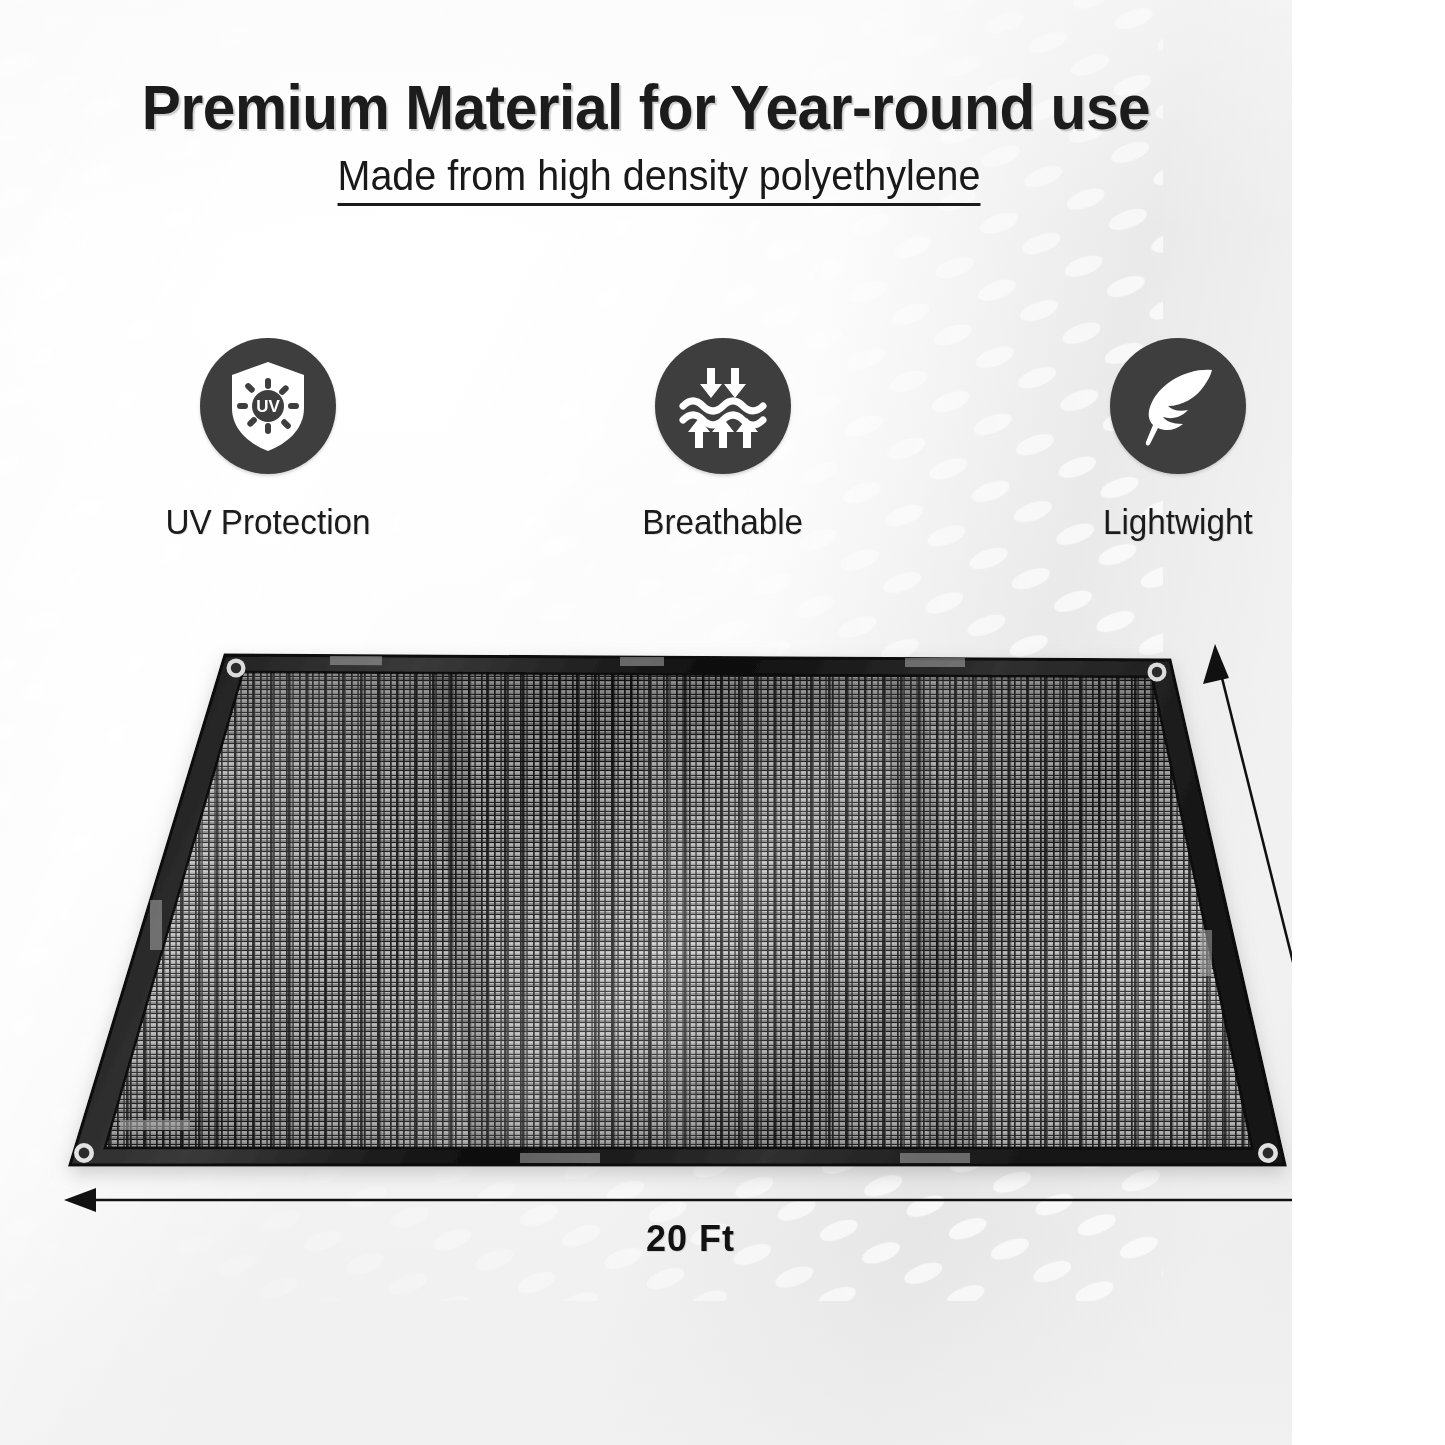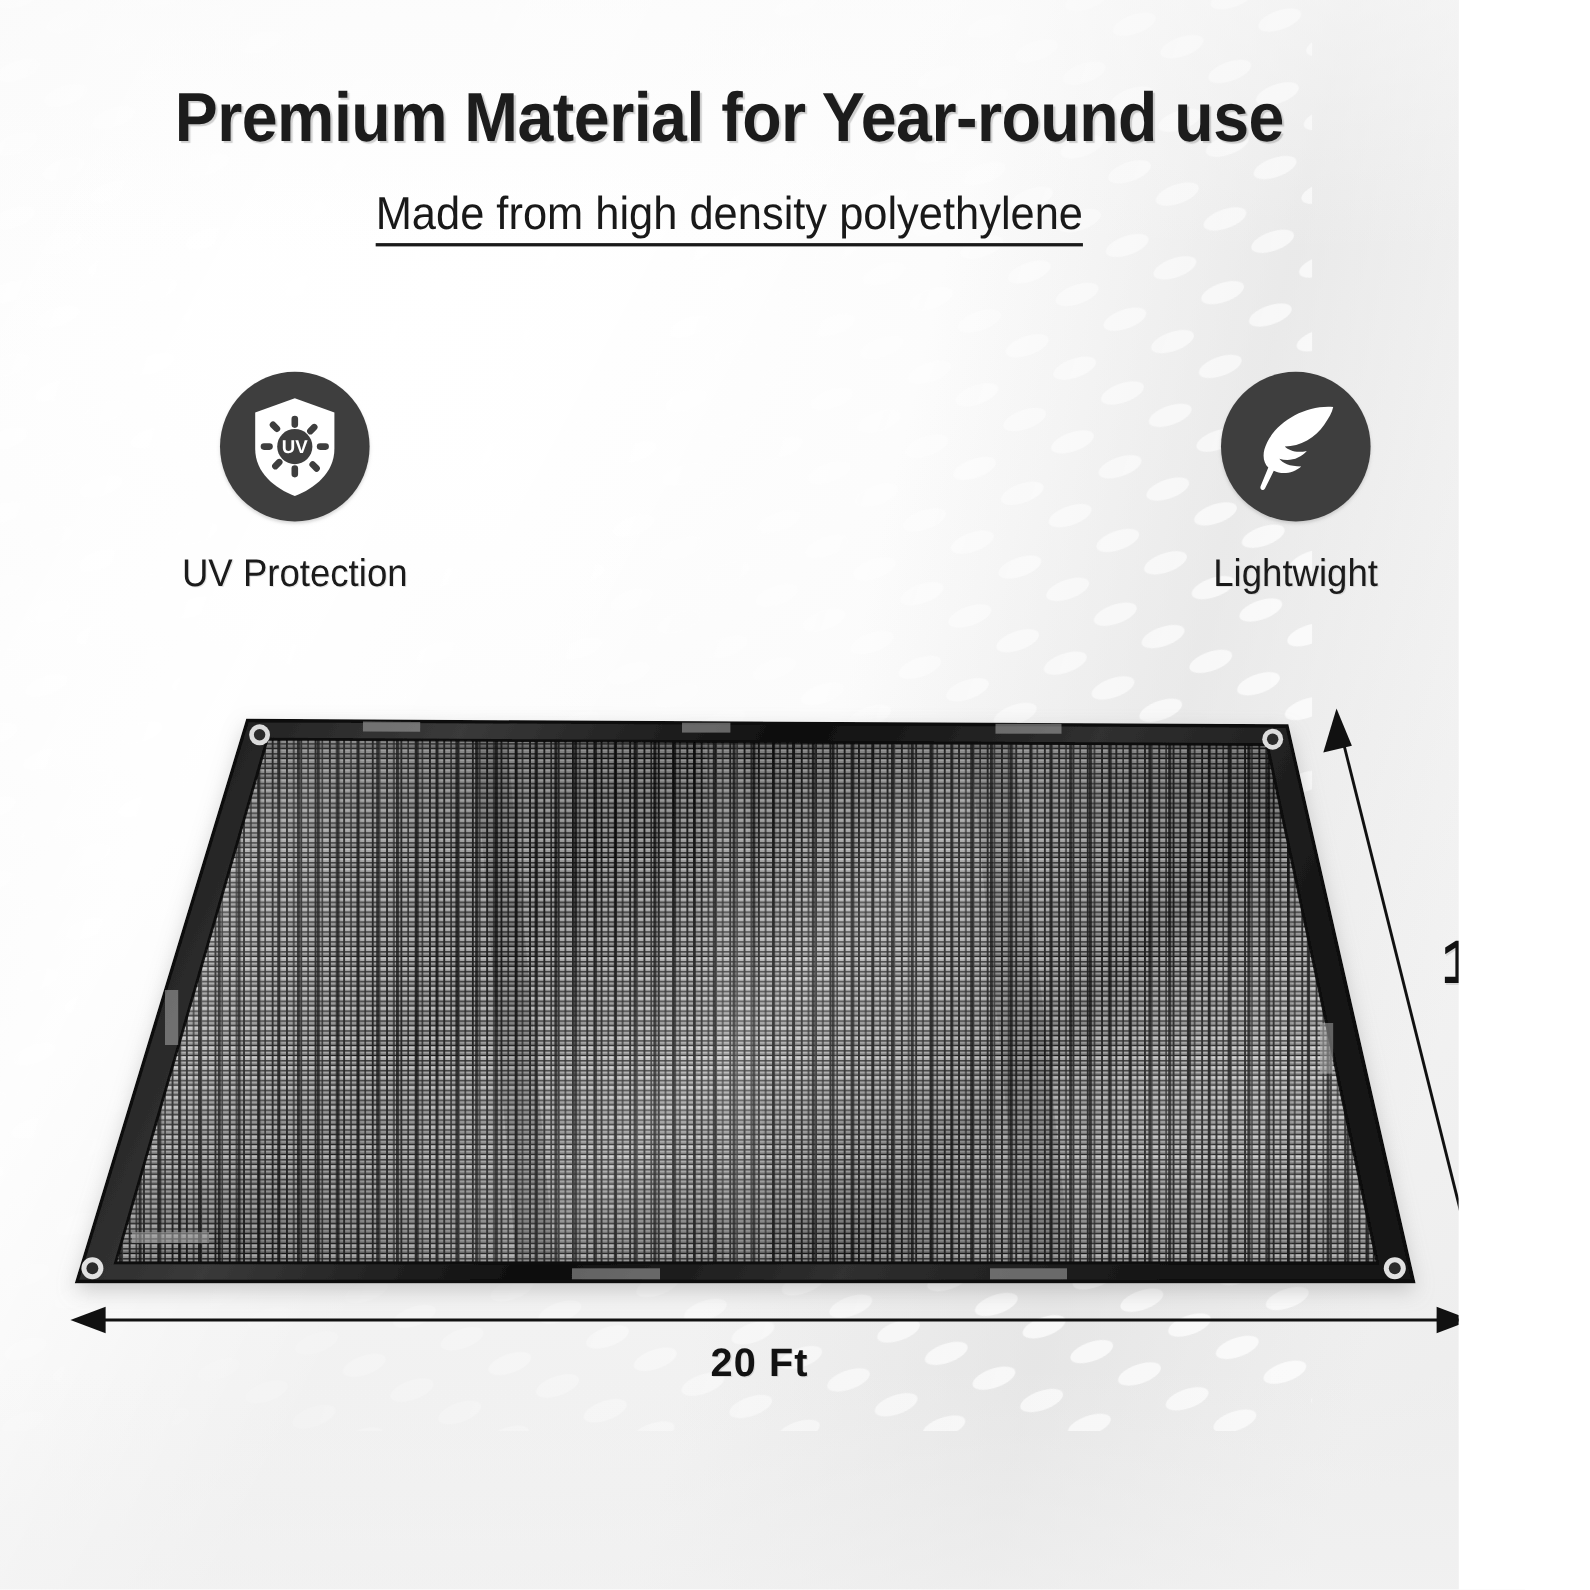--- a/index.html
+++ b/index.html
@@ -7,21 +7,20 @@
     padding: 0;
     background: #ffffff;
   }
   #page {
     position: relative;
     width: 1292px;
     height: 1445px;
     overflow: hidden;
     font-family: "Liberation Sans", sans-serif;
     background: #f2f2f2;
-    padding-left: 34px;
   }
 
   
   .bg-base {
     position: absolute;
     inset: 0;
     background:
       radial-gradient(ellipse 120% 90% at 30% 18%, #ffffff 0%, #fbfbfb 38%, #f4f4f4 62%, #ededed 100%);
   }
   .bg-sheen {
@@ -61,24 +60,23 @@
     color: #1c1c1c;
     letter-spacing: -0.5px;
     transform: scaleX(0.93);
     text-shadow: 2px 2px 1px rgba(150,150,150,0.45);
     white-space: nowrap;
     line-height: 1.05;
   }
   .subhead-wrap {
     position: absolute;
     top: 152px;
-    left: 0;
+    left: 13px;
     width: 100%;
     text-align: center;
-    margin-top: 18px;
   }
   .subhead {
     display: inline-block;
     font-family: "Liberation Sans Narrow", "Liberation Sans", sans-serif;
     font-size: 42px;
     font-weight: normal;
     color: #191919;
     transform: scaleX(0.94);
     border-bottom: 3px solid #1a1a1a;
     padding-bottom: 3px;
@@ -197,20 +195,38 @@
             <rect x="21" y="49" width="11" height="6" rx="3" transform="rotate(45 52 52)"></rect>
             <rect x="72" y="49" width="11" height="6" rx="3" transform="rotate(45 52 52)"></rect>
           </g>
           <text x="52" y="58" font-family="Liberation Sans, sans-serif" font-size="17" font-weight="bold" fill="#ffffff" text-anchor="middle">UV</text>
         </svg>
       </div>
       <div class="feature-label">UV Protection</div>
     </div>
 
 
+    <div class="feature">
+      <div class="feature-circle">
+        <svg width="104" height="104" viewBox="0 0 104 104">
+          <g fill="#ffffff">
+            <path d="M36 14 h8 v16 h7 l-11 14 l-11 -14 h7 z"></path>
+            <path d="M60 14 h8 v16 h7 l-11 14 l-11 -14 h7 z"></path>
+          </g>
+          <path d="M12 52 q10 -10 20 0 t20 0 t20 0 t20 0" fill="none" stroke="#ffffff" stroke-width="7" stroke-linecap="round" stroke-linejoin="round"></path>
+          <path d="M12 66 q10 -10 20 0 t20 0 t20 0 t20 0" fill="none" stroke="#ffffff" stroke-width="7" stroke-linecap="round" stroke-linejoin="round"></path>
+          <g fill="#ffffff">
+            <path d="M24 94 h8 v-16 h7 l-11 -14 l-11 14 h7 z"></path>
+            <path d="M48 94 h8 v-16 h7 l-11 -14 l-11 14 h7 z"></path>
+            <path d="M72 94 h8 v-16 h7 l-11 -14 l-11 14 h7 z"></path>
+          </g>
+        </svg>
+      </div>
+      <div class="feature-label">Breathable</div>
+    </div>
 
     <div class="feature">
       <div class="feature-circle">
         <svg width="104" height="104" viewBox="0 0 104 104">
           <path d="M86 16 C62 14 36 28 26 48 C21 58 22 66 27 71 L20 88 C19 91 22 93 24 90 L32 74
                    C40 78 50 76 57 70 C46 70 40 67 37 63 C46 66 56 63 62 56 C53 58 46 56 42 52
                    C56 52 70 44 78 32 C82 26 85 21 86 16 Z" fill="#ffffff"></path>
         </svg>
       </div>
       <div class="feature-label">Lightwight</div>

